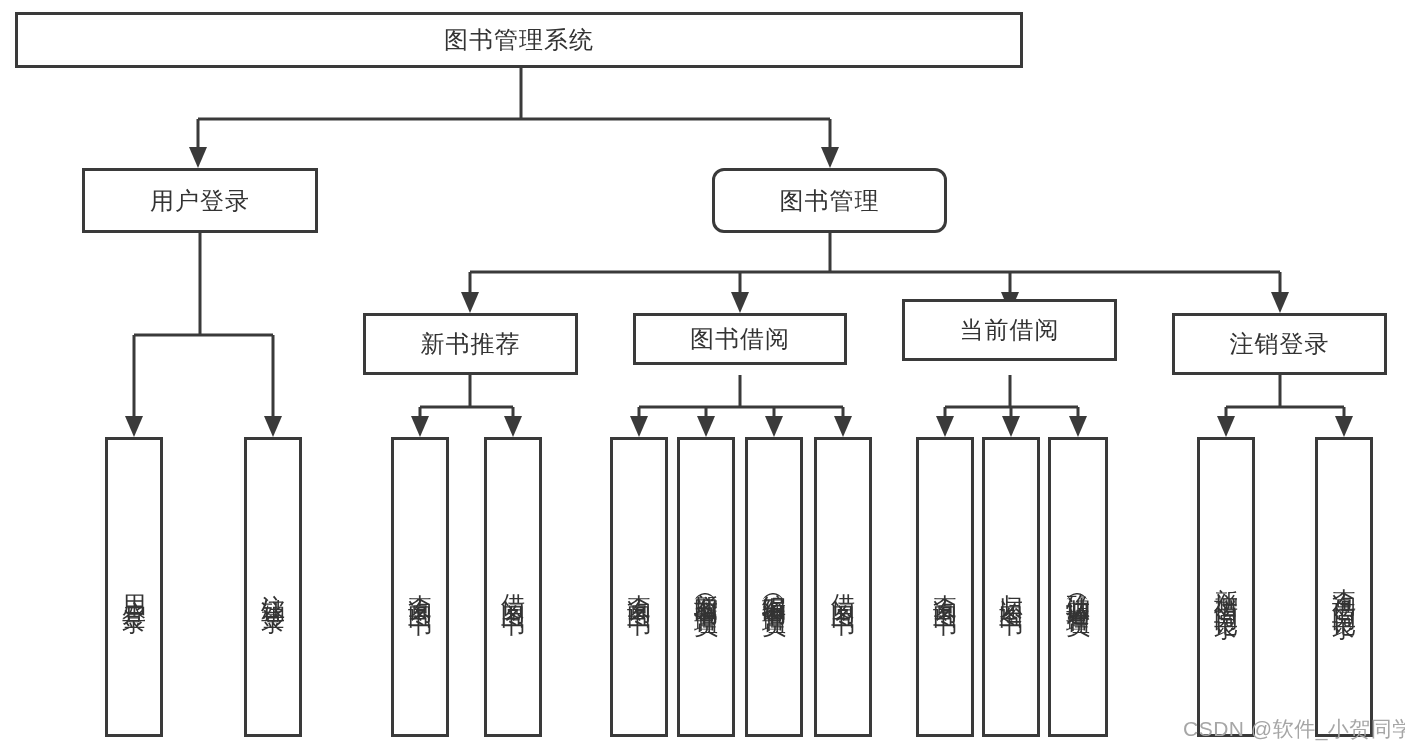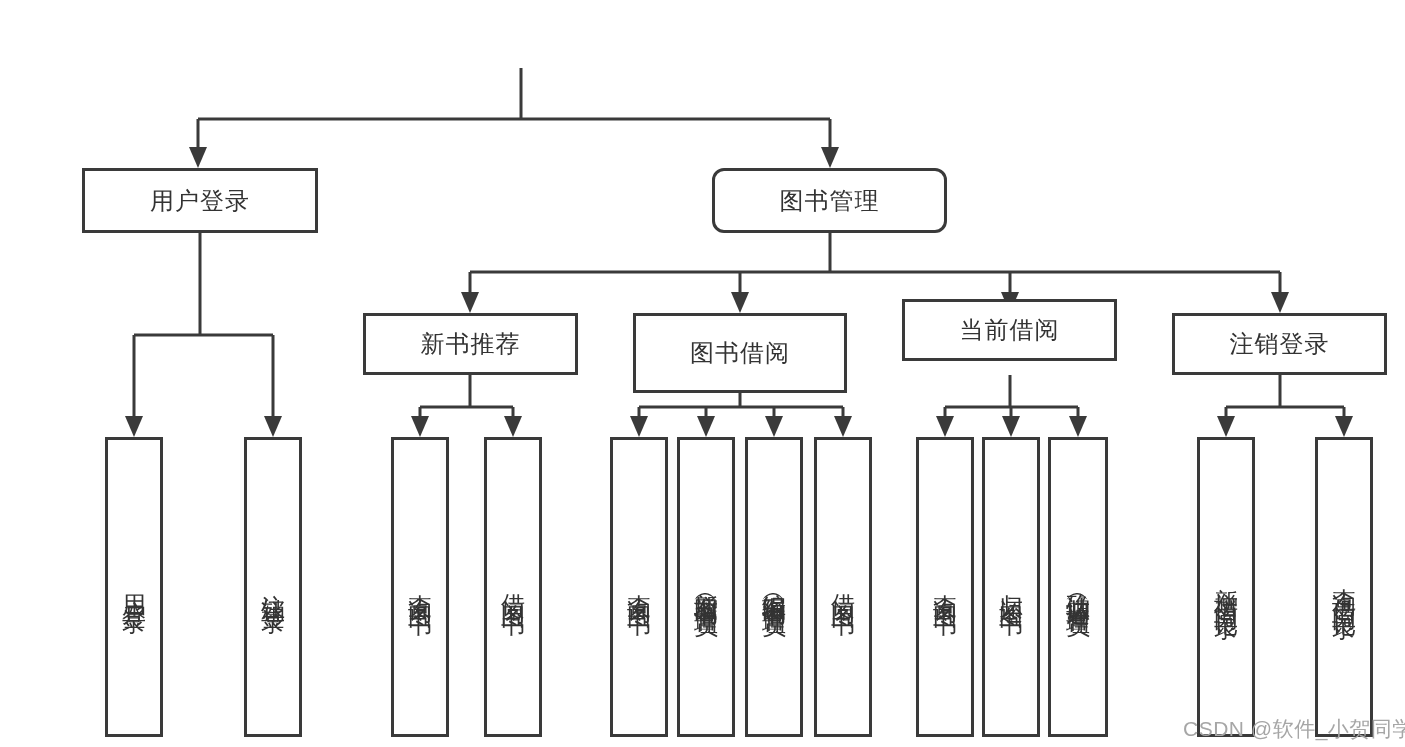--- a/index.html
+++ b/index.html
@@ -116,32 +116,35 @@
       <polygon points="1069,416 1087,416 1078,437"></polygon>
     </g>
 
     <g>
       <path d="M1280 375 V407 M1226 407 H1344 M1226 407 V417 M1344 407 V417"></path>
       <polygon points="1217,416 1235,416 1226,437"></polygon>
       <polygon points="1335,416 1353,416 1344,437"></polygon>
     </g>
   </svg>
 
+  <div class="node h" style="left:15px; top:12px; width:1008px; height:56px;">
+    <span>图书管理系统</span>
+  </div>
 
   <div class="node h" style="left:82px; top:168px; width:236px; height:65px;">
     <span>用户登录</span>
   </div>
   <div class="node h" style="left:712px; top:168px; width:235px; height:65px;border-radius:12px;">
     <span>图书管理</span>
   </div>
 
   <div class="node h" style="left:363px; top:313px; width:215px; height:62px;text-align:center;">
     <span>新书推荐</span>
   </div>
-  <div class="node h" style="left:633px; top:313px; width:214px; height:80px;">
+  <div class="node h" style="left:633px; top:313px; width:214px; height:52px;">
     <span>图书借阅</span>
   </div>
   <div class="node h" style="left:902px; top:299px; width:215px; height:62px;">
     <span>当前借阅</span>
   </div>
   <div class="node h" style="left:1172px; top:313px; width:215px; height:62px;">
     <span>注销登录</span>
   </div>
 
   <div class="node leaf" style="left:105px; top:437px; width:58px; height:300px;">

